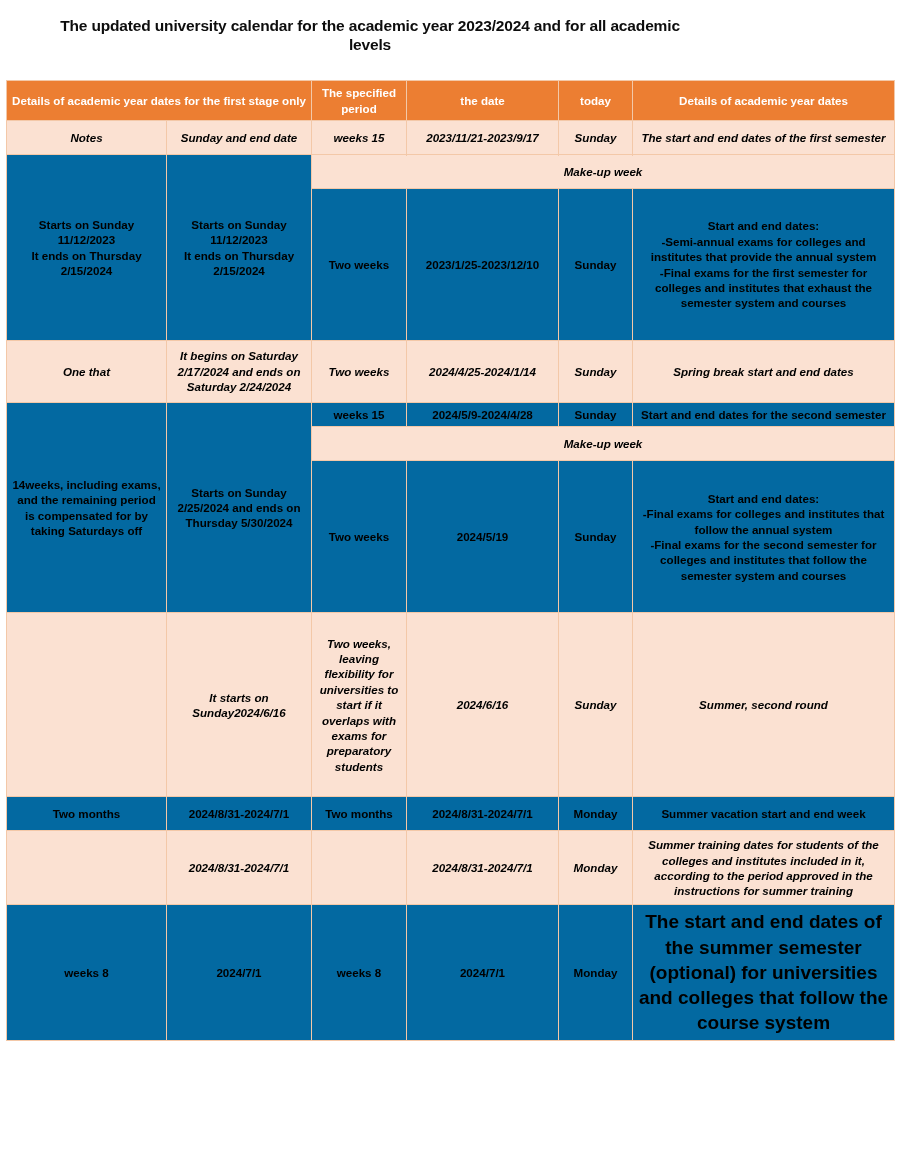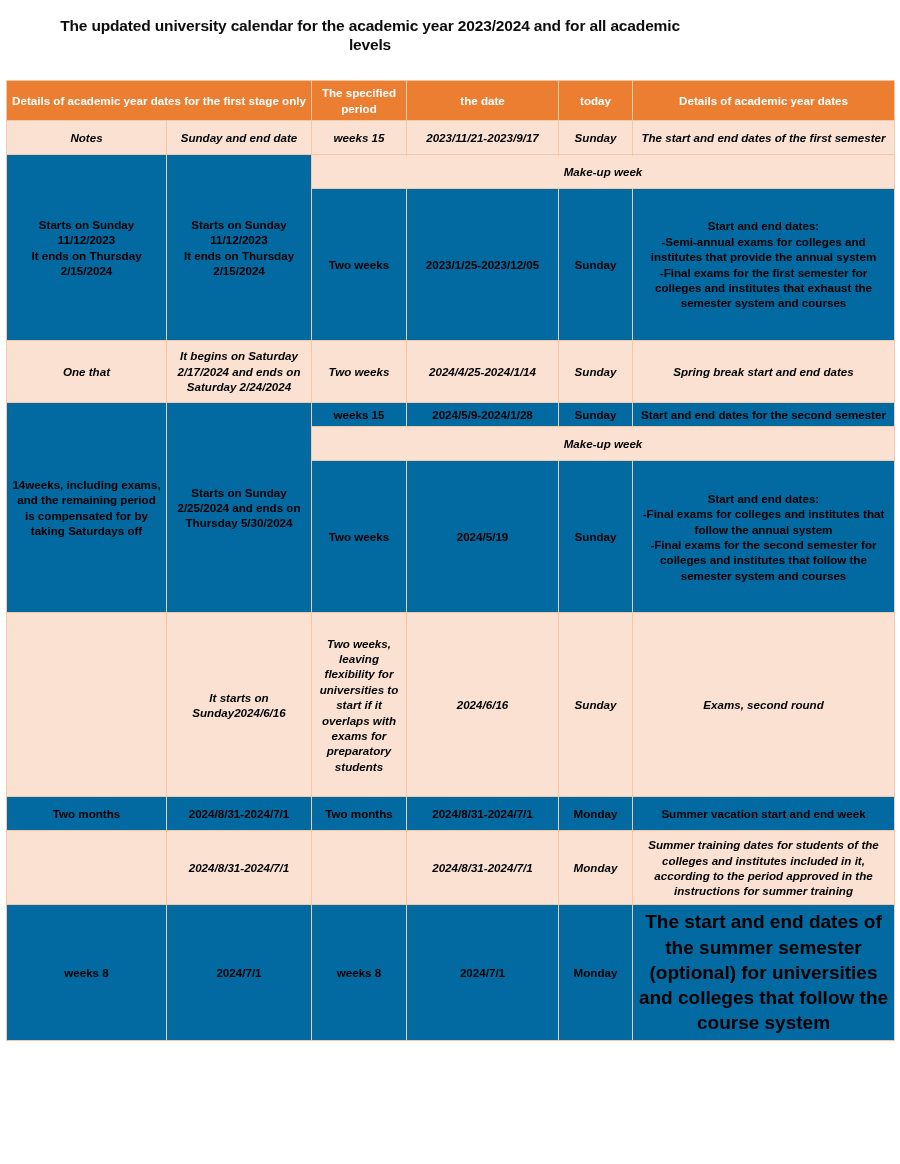--- a/index.html
+++ b/index.html
@@ -117,41 +117,41 @@
           <td class="white multi" rowspan="3">Starts on Sunday 11/12/2023
 It ends on Thursday 2/15/2024</td>
         </tr>
 
         <tr>
           <td class="tint mk" colspan="4" style="height:34px">Make-up week</td>
         </tr>
 
         <tr>
           <td class="white" style="height:152px">Two weeks</td>
-          <td class="white">2023/1/25-2023/12/05</td>
+          <td class="white">2023/1/25-2023/12/10</td>
           <td class="white">Sunday</td>
           <td class="white multi">Start and end dates:
 -Semi-annual exams for colleges and institutes that provide the annual system
 -Final exams for the first semester for colleges and institutes that exhaust the semester system and courses</td>
         </tr>
 
         <tr>
           <td class="tint" style="height:62px">One that</td>
           <td class="tint multi">It begins on Saturday 2/17/2024 and ends on Saturday 2/24/2024</td>
           <td class="tint">Two weeks</td>
           <td class="tint">2024/4/25-2024/1/14</td>
           <td class="tint">Sunday</td>
           <td class="tint">Spring break start and end dates</td>
         </tr>
 
         <tr>
           <td class="white multi" rowspan="3" style="height:52px">14weeks, including exams, and the remaining period is compensated for by taking Saturdays off</td>
           <td class="white multi" rowspan="3">Starts on Sunday 2/25/2024 and ends on Thursday 5/30/2024</td>
           <td class="white">weeks 15</td>
-          <td class="white">2024/5/9-2024/1/28</td>
+          <td class="white">2024/5/9-2024/4/28</td>
           <td class="white">Sunday</td>
           <td class="white">Start and end dates for the second semester</td>
         </tr>
 
         <tr>
           <td class="tint mk" colspan="4" style="height:34px">Make-up week</td>
         </tr>
 
         <tr>
           <td class="white" style="height:152px">Two weeks</td>
@@ -161,21 +161,21 @@
 -Final exams for colleges and institutes that follow the annual system
 -Final exams for the second semester for colleges and institutes that follow the semester system and courses</td>
         </tr>
 
         <tr>
           <td class="tint" style="height:184px"></td>
           <td class="tint">It starts on Sunday2024/6/16</td>
           <td class="tint">Two weeks, leaving flexibility for universities to start if it overlaps with exams for preparatory students</td>
           <td class="tint">2024/6/16</td>
           <td class="tint">Sunday</td>
-          <td class="tint">Exams, second round</td>
+          <td class="tint">Summer, second round</td>
         </tr>
 
         <tr>
           <td class="white" style="height:34px">Two months</td>
           <td class="white">2024/8/31-2024/7/1</td>
           <td class="white">Two months</td>
           <td class="white">2024/8/31-2024/7/1</td>
           <td class="white">Monday</td>
           <td class="white">Summer vacation start and end week</td>
         </tr>

